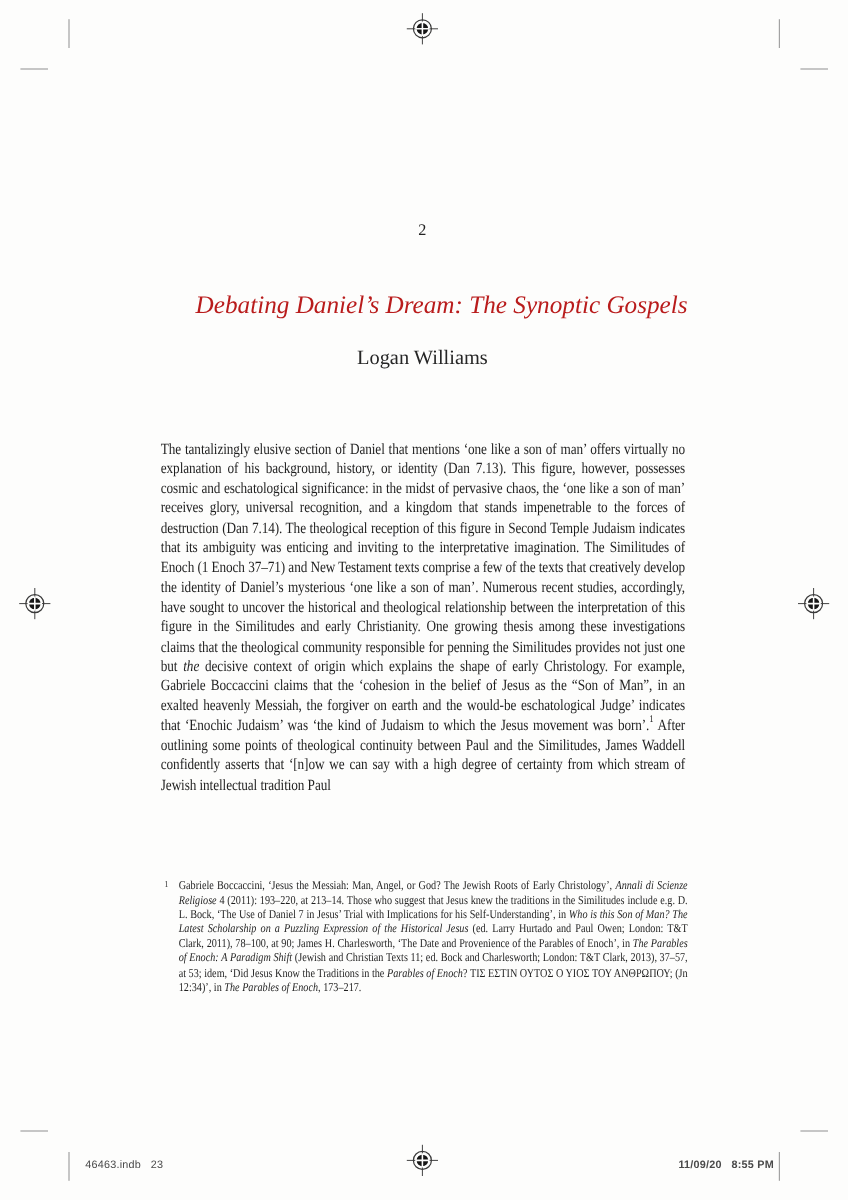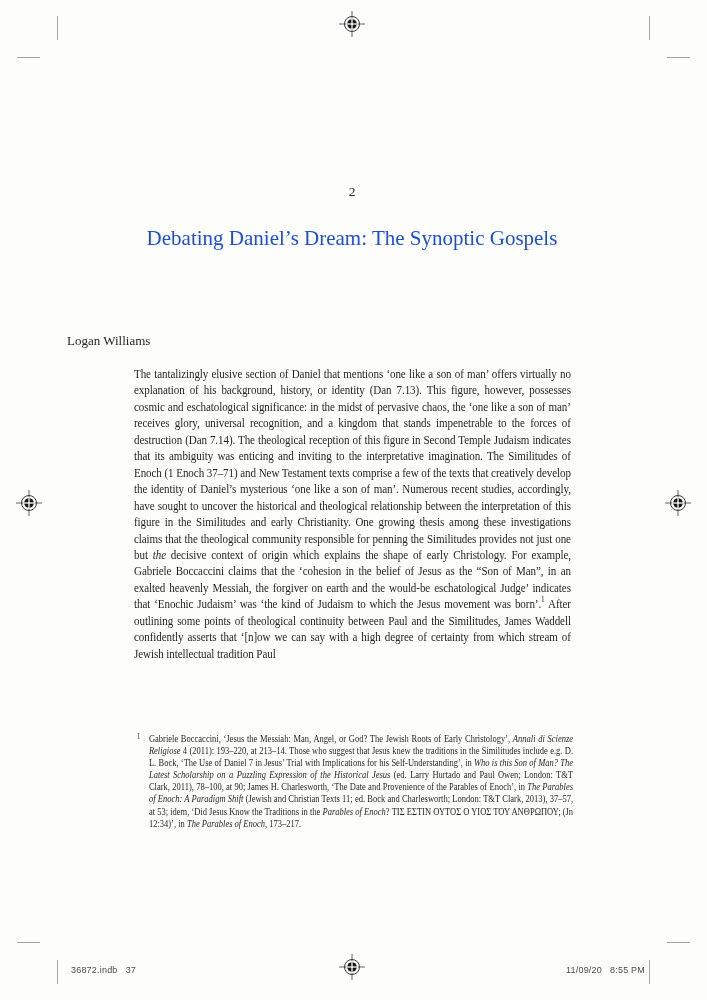--- a/index.html
+++ b/index.html
@@ -16,25 +16,25 @@
   
   .reg{position:absolute;}
   
   .chapter-number{
     position:absolute;left:67px;top:184px;width:570px;
     text-align:center;font-size:13.5px;color:#232323;
   }
   .chapter-title{
     position:absolute;left:57px;top:223px;width:590px;
     text-align:center;font-size:21px;line-height:30.5px;
-    color:#1d4ed8;font-weight:normal;margin:0;
+    color:#b91c1c;font-weight:normal;margin:16px;font-style:italic;
   }
   .author-name{
     position:absolute;left:67px;top:288px;width:570px;
-    font-size:13px;color:#262626;margin-top:45px;
+    text-align:center;font-size:17px;color:#262626;
   }
   
   .body-text{
     position:absolute;left:134px;top:366px;width:514px;
     transform:scaleX(0.85);transform-origin:0 0;
     font-size:13px;line-height:16.45px;letter-spacing:-0.1px;
     text-align:justify;margin:0;
   }
   .body-text sup{font-size:8.5px;line-height:0;vertical-align:6px;}
   .it{font-style:italic;}
@@ -48,21 +48,21 @@
     position:absolute;left:0;top:-2px;font-size:7.5px;
   }
   .fn-text{display:block;padding-left:14px;}
   
   .slug{
     position:absolute;top:965px;
     font-family:"Liberation Sans","DejaVu Sans",sans-serif;
     font-size:9px;color:#4a4a4a;white-space:pre;letter-spacing:0.2px;
   }
   .slug-left{left:71px;}
-  .slug-right{right:62px;}
+  .slug-right{right:62px;font-weight:bold;}
 </style>
 </head>
 <body>
 
 <div class="page">
 
   <div class="crop h" style="left:17px;top:57px"></div>
   <div class="crop v" style="left:57px;top:16px"></div>
   <div class="crop h" style="left:667px;top:57px"></div>
   <div class="crop v" style="left:649px;top:16px"></div>
@@ -108,16 +108,16 @@
   <h1 class="chapter-title"><span>Debating Daniel’s Dream: The Synoptic Gospels</span><br></h1>
   <div class="author-name">Logan Williams</div>
 
   <p class="body-text"><span>The tantalizingly elusive section of Daniel that mentions ‘one like a son of man’ offers virtually no explanation of his background, history, or identity (Dan 7.13). This figure, however, possesses cosmic and eschatological significance: in the midst of pervasive chaos, the ‘one like a son of man’ receives glory, universal recognition, and a kingdom that stands impenetrable to the forces of destruction (Dan 7.14). The theological reception of this figure in Second Temple Judaism indicates that its ambiguity was enticing and inviting to the interpretative imagination. The Similitudes of Enoch (1 Enoch 37–71) and New Testament texts comprise a few of the texts that creatively develop the identity of Daniel’s mysterious ‘one like a son of man’. Numerous recent studies, accordingly, have sought to uncover the historical and theological relationship between the interpretation of this figure in the Similitudes and early Christianity. One growing thesis among these investigations claims that the theological community responsible for penning the Similitudes provides not just one but </span><span class="it">the</span><span> decisive context of origin which explains the shape of early Christology. For example, Gabriele Boccaccini claims that the ‘cohesion in the belief of Jesus as the “Son of Man”, in an exalted heavenly Messiah, the forgiver on earth and the would-be eschatological Judge’ indicates that ‘Enochic Judaism’ was ‘the kind of Judaism to which the Jesus movement was born’.</span><sup>1</sup><span> After outlining some points of theological continuity between Paul and the Similitudes, James Waddell confidently asserts that ‘[n]ow we can say with a high degree of certainty from which stream of Jewish intellectual tradition Paul</span></p>
 
   <div class="footnote-block">
     <span class="fn-num">1</span>
     <span class="fn-text"><span>Gabriele Boccaccini, ‘Jesus the Messiah: Man, Angel, or God? The Jewish Roots of Early Christology’, </span><span class="it">Annali di Scienze Religiose</span><span> 4 (2011): 193–220, at 213–14. Those who suggest that Jesus knew the traditions in the Similitudes include e.g. D. L. Bock, ‘The Use of Daniel 7 in Jesus’ Trial with Implications for his Self-Understanding’, in </span><span class="it">Who is this Son of Man? The Latest Scholarship on a Puzzling Expression of the Historical Jesus</span><span> (ed. Larry Hurtado and Paul Owen; London: T&amp;T Clark, 2011), 78–100, at 90; James H. Charlesworth, ‘The Date and Provenience of the Parables of Enoch’, in </span><span class="it">The Parables of Enoch: A Paradigm Shift</span><span> (Jewish and Christian Texts 11; ed. Bock and Charlesworth; London: T&amp;T Clark, 2013), 37–57, at 53; idem, ‘Did Jesus Know the Traditions in the </span><span class="it">Parables of Enoch</span><span>? ΤΙΣ ΕΣΤΙΝ ΟΥΤΟΣ Ο ΥΙΟΣ ΤΟΥ ΑΝΘΡΩΠΟΥ; (Jn 12:34)’, in </span><span class="it">The Parables of Enoch</span><span>, 173–217.</span></span>
   </div>
 
-  <div class="slug slug-left">36872.indb   37</div>
+  <div class="slug slug-left">46463.indb   23</div>
   <div class="slug slug-right">11/09/20   8:55 PM</div>
 
 </div>
 
 </body></html>

